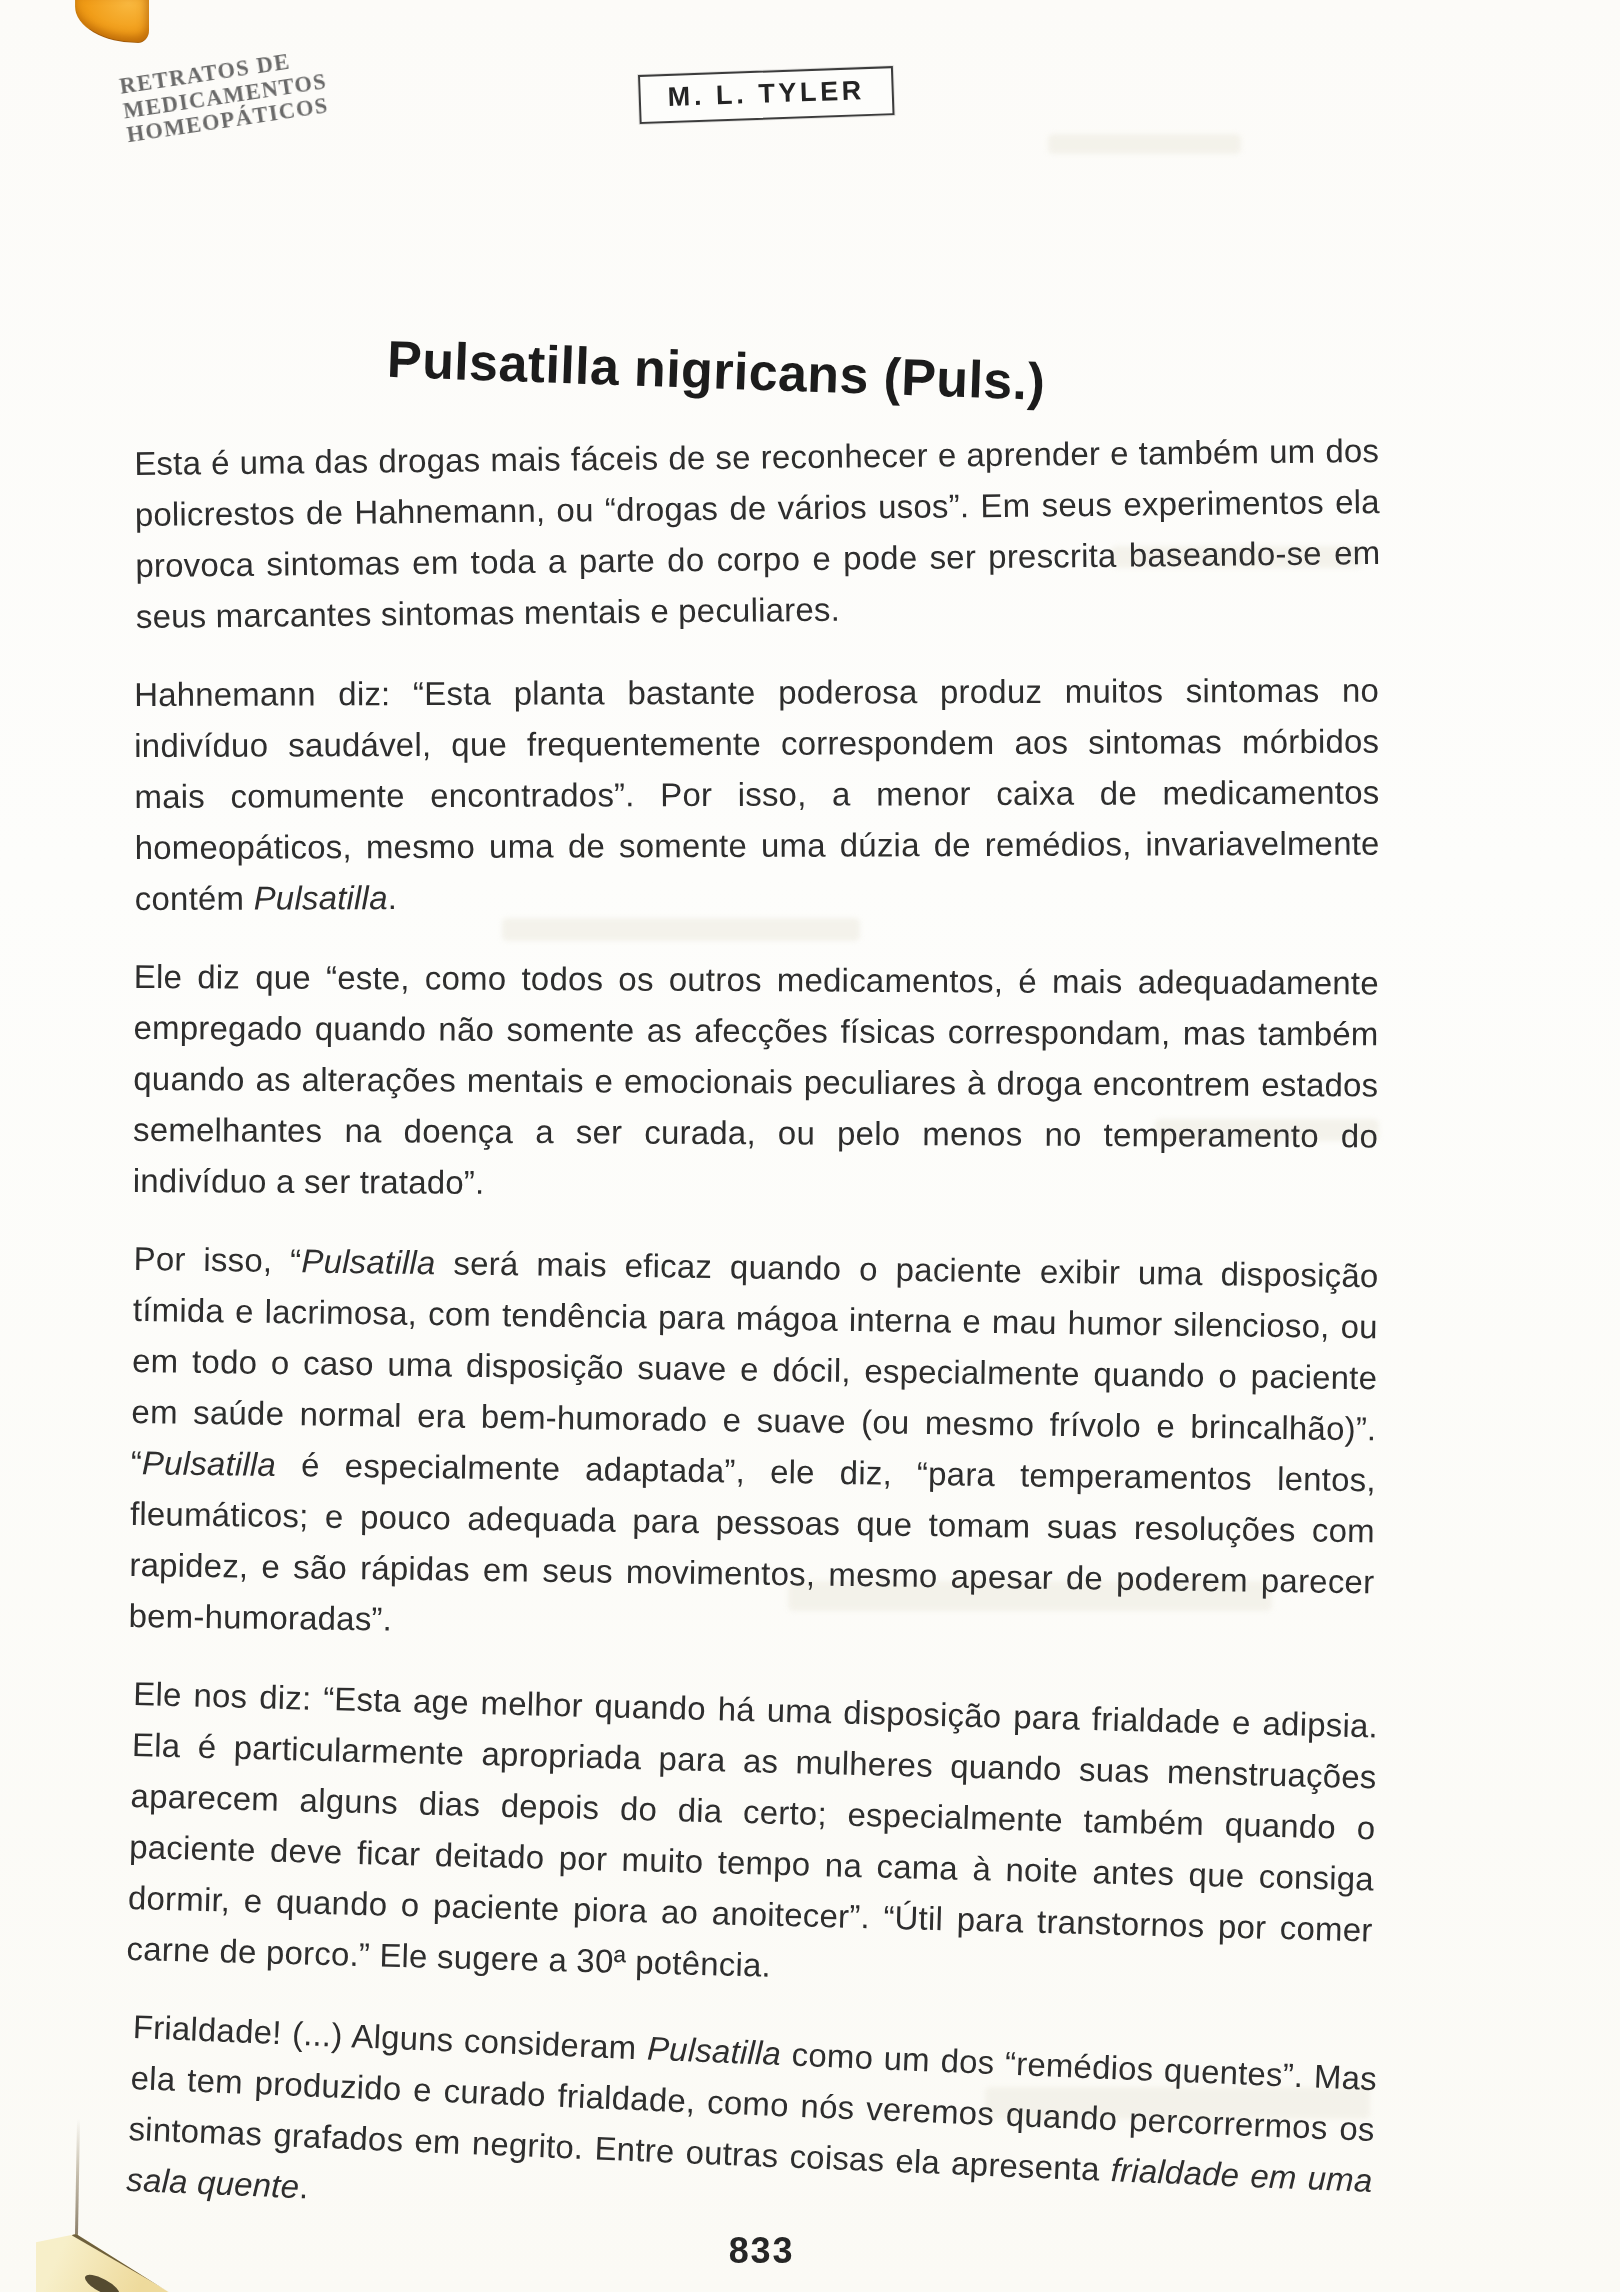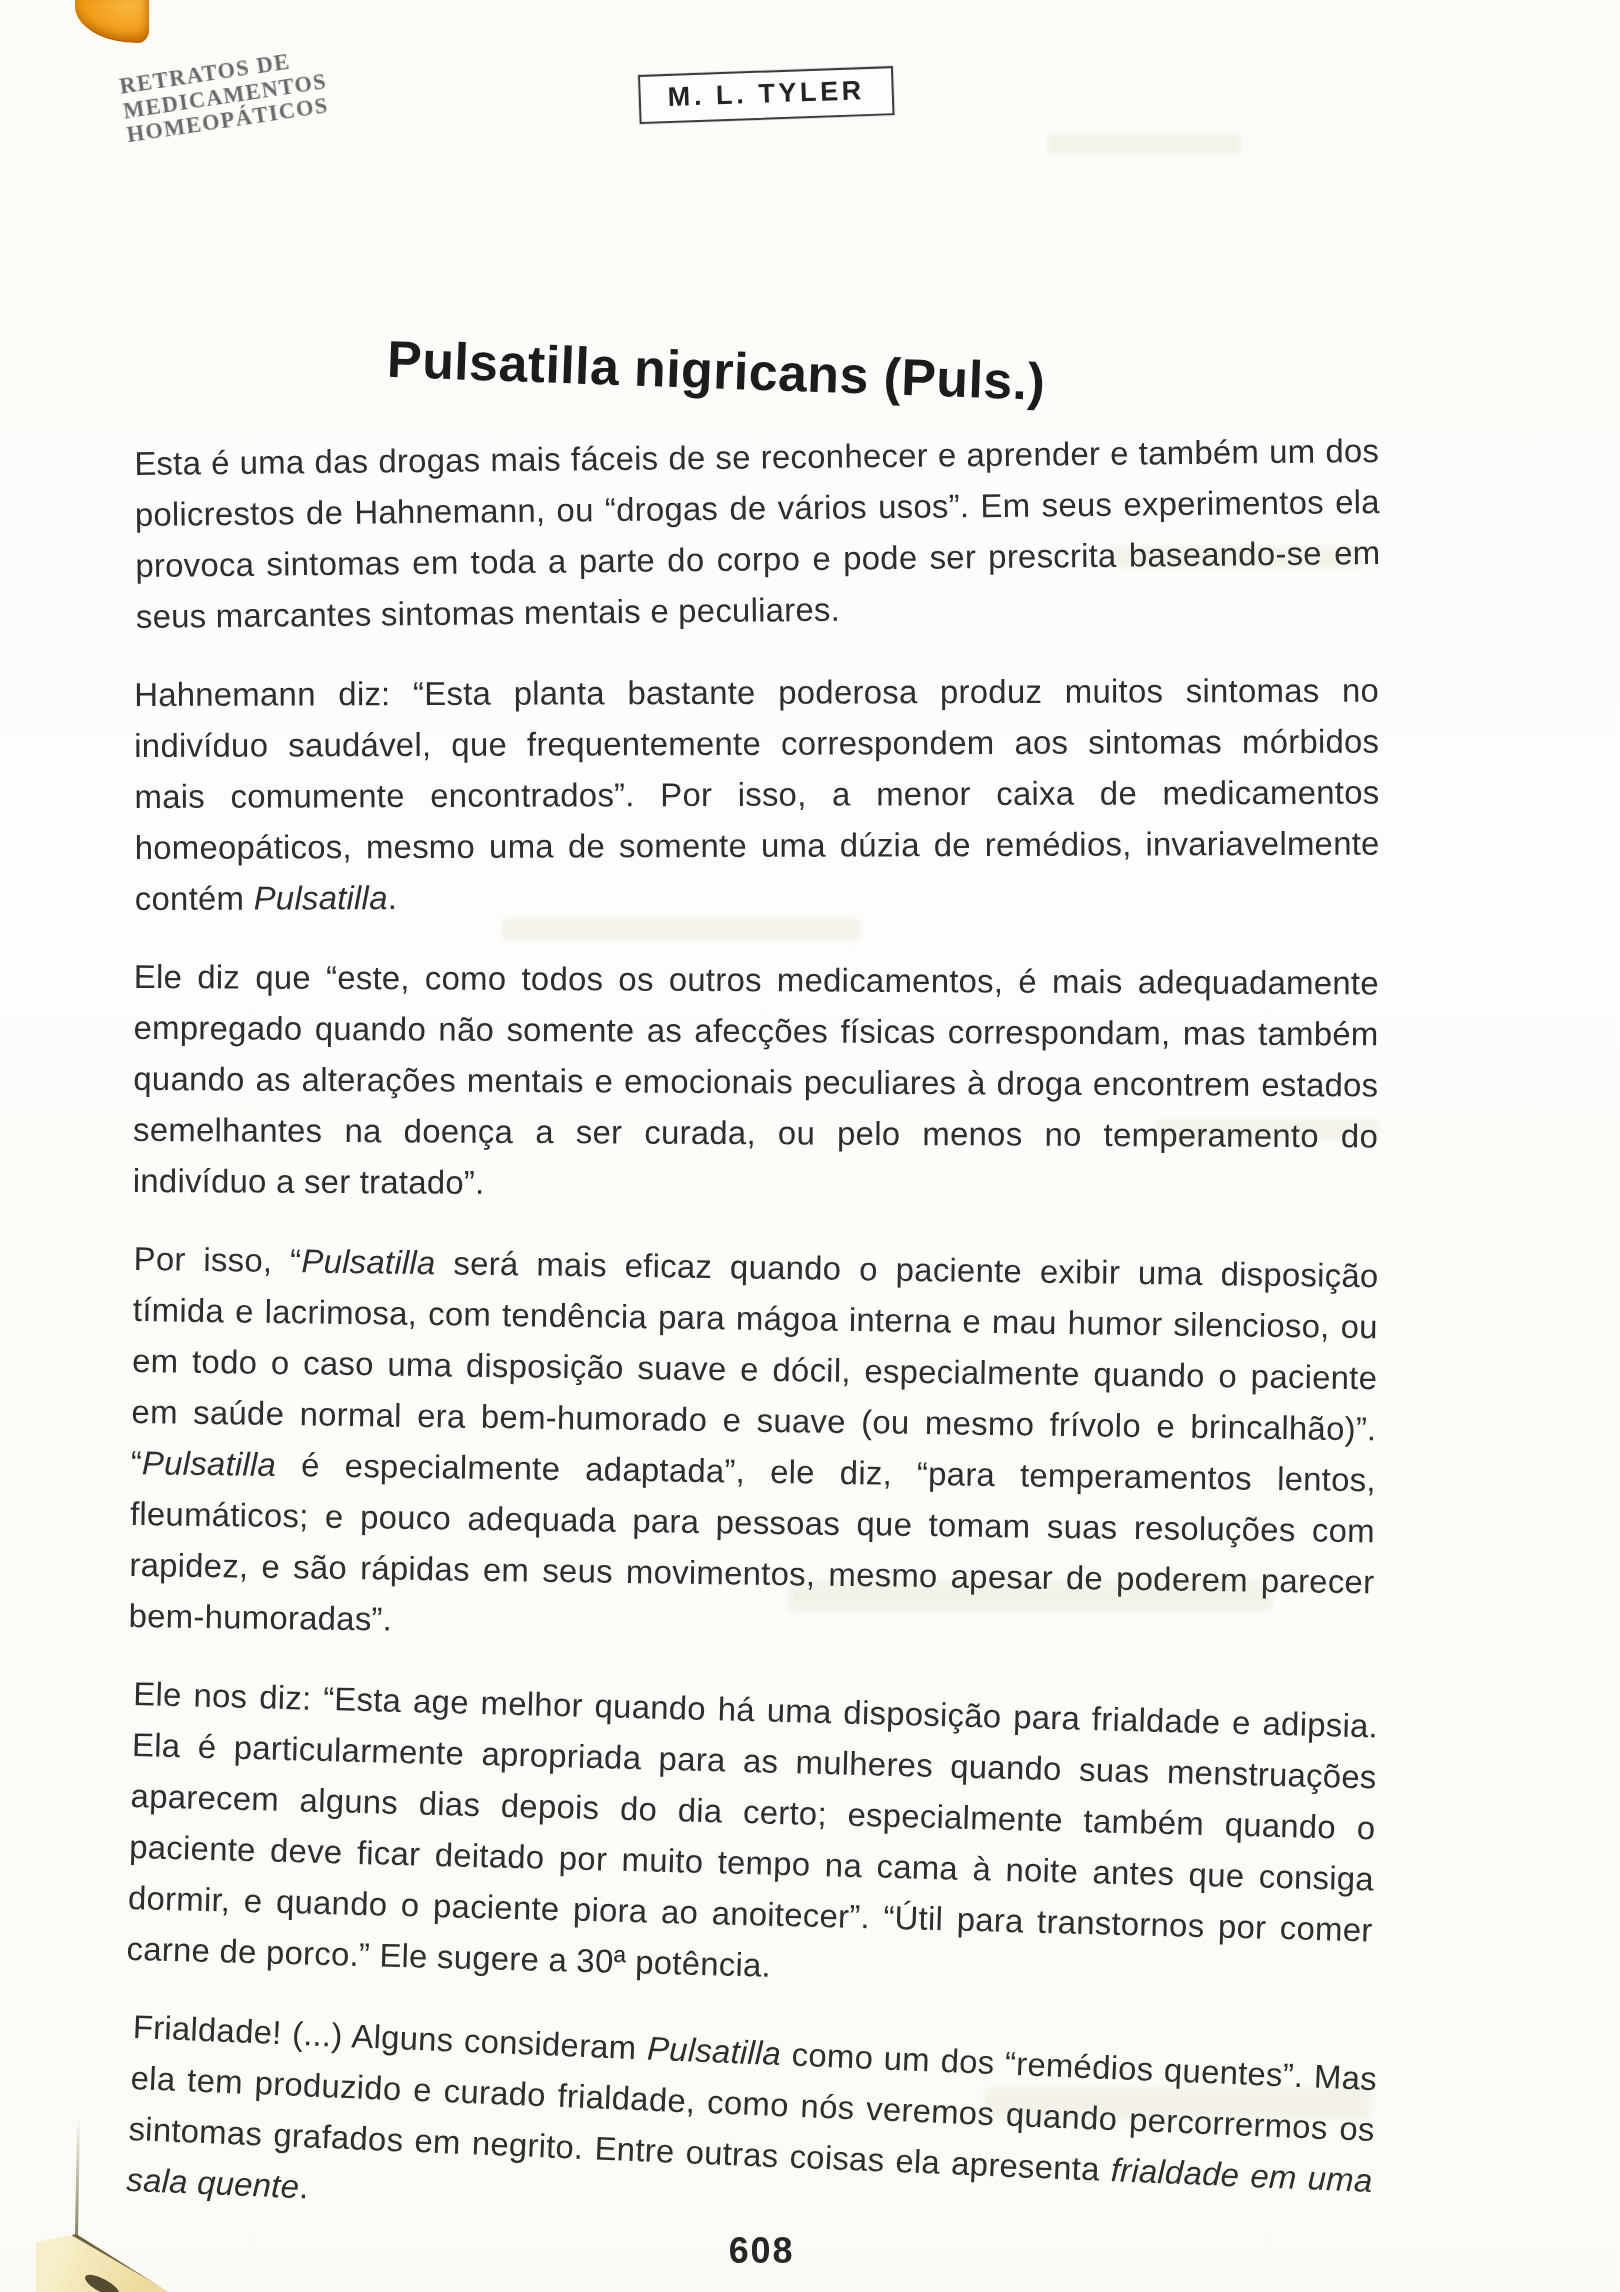--- a/index.html
+++ b/index.html
@@ -138,16 +138,16 @@
     <div>
         <p class="para"><span>Esta é uma das drogas mais fáceis de se reconhecer e aprender e também um dos policrestos de Hahnemann, ou “drogas de vários usos”. Em seus experimentos ela provoca sintomas em toda a parte do corpo e pode ser prescrita baseando-se em seus marcantes sintomas mentais e peculiares.</span></p>
         <p class="para"><span>Hahnemann diz: “Esta planta bastante poderosa produz muitos sintomas no indivíduo saudável, que frequentemente correspondem aos sintomas mórbidos mais comumente encontrados”. Por isso, a menor caixa de medicamentos homeopáticos, mesmo uma de somente uma dúzia de remédios, invariavelmente contém </span><span class="it">Pulsatilla</span><span>.</span></p>
         <p class="para"><span>Ele diz que “este, como todos os outros medicamentos, é mais adequadamente empregado quando não somente as afecções físicas correspondam, mas também quando as alterações mentais e emocionais peculiares à droga encontrem estados semelhantes na doença a ser curada, ou pelo menos no temperamento do indivíduo a ser tratado”.</span></p>
         <p class="para"><span>Por isso, “</span><span class="it">Pulsatilla</span><span> será mais eficaz quando o paciente exibir uma disposição tímida e lacrimosa, com tendência para mágoa interna e mau humor silencioso, ou em todo o caso uma disposição suave e dócil, especialmente quando o paciente em saúde normal era bem-humorado e suave (ou mesmo frívolo e brincalhão)”. “</span><span class="it">Pulsatilla</span><span> é especialmente adaptada”, ele diz, “para temperamentos lentos, fleumáticos; e pouco adequada para pessoas que tomam suas resoluções com rapidez, e são rápidas em seus movimentos, mesmo apesar de poderem parecer bem-humoradas”.</span></p>
         <p class="para"><span>Ele nos diz: “Esta age melhor quando há uma disposição para frialdade e adipsia. Ela é particularmente apropriada para as mulheres quando suas menstruações aparecem alguns dias depois do dia certo; especialmente também quando o paciente deve ficar deitado por muito tempo na cama à noite antes que consiga dormir, e quando o paciente piora ao anoitecer”. “Útil para transtornos por comer carne de porco.” Ele sugere a 30ª potência.</span></p>
         <p class="para"><span>Frialdade! (...) Alguns consideram </span><span class="it">Pulsatilla</span><span> como um dos “remédios quentes”. Mas ela tem produzido e curado frialdade, como nós veremos quando percorrermos os sintomas grafados em negrito. Entre outras coisas ela apresenta </span><span class="it">frialdade em uma sala quente</span><span>.</span></p>
       </div>
   </div>
 
-  <div class="pageno">608</div>
+  <div class="pageno">833</div>
 
 </div>
 
 
 </body></html>

